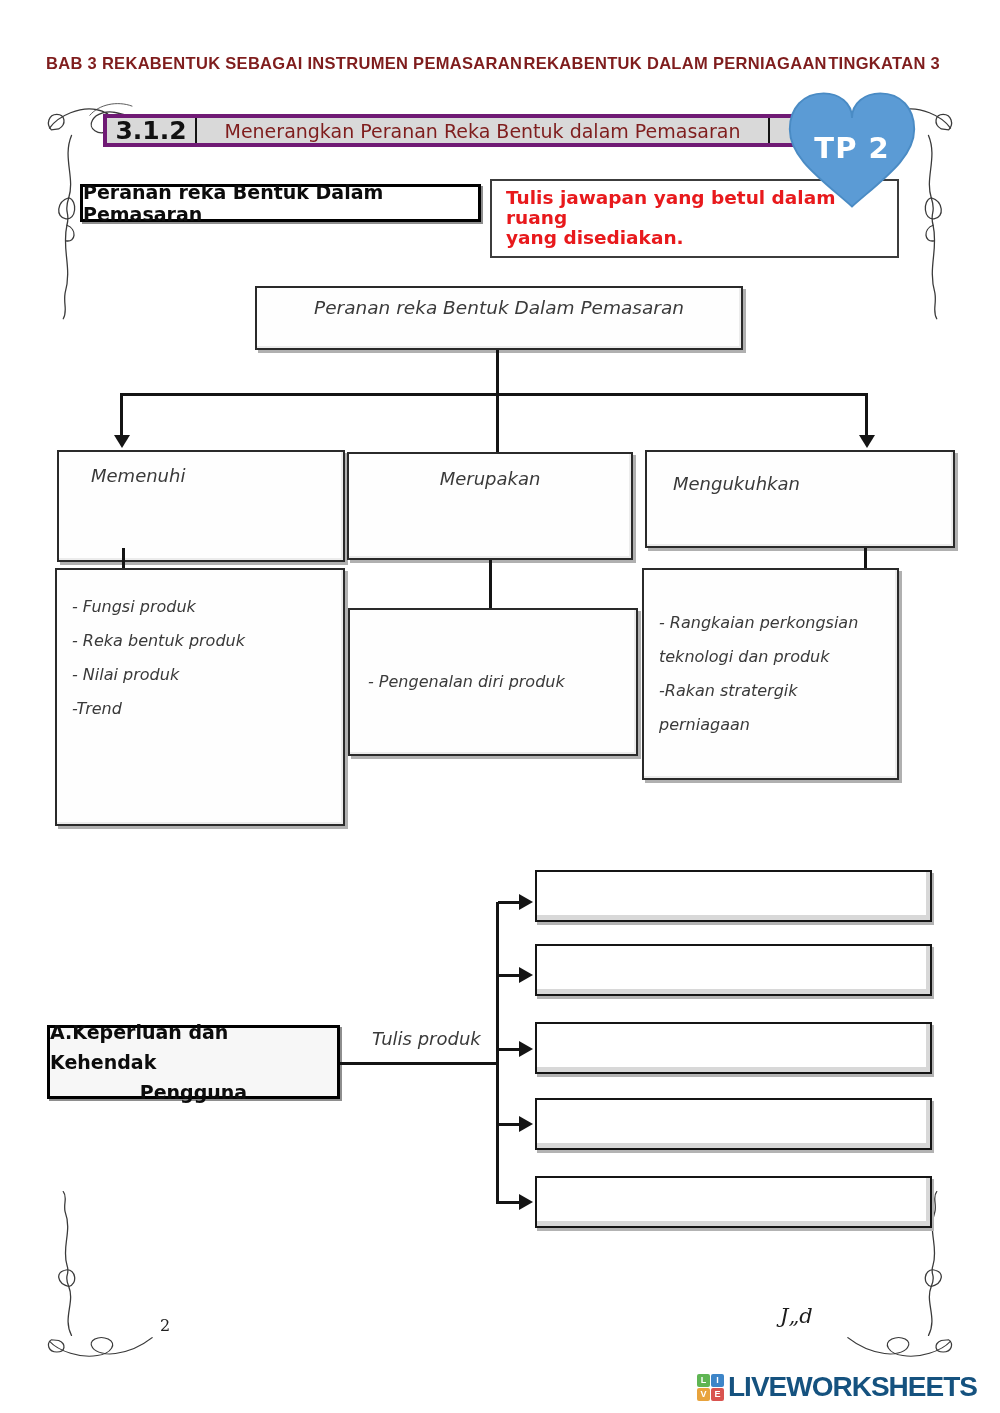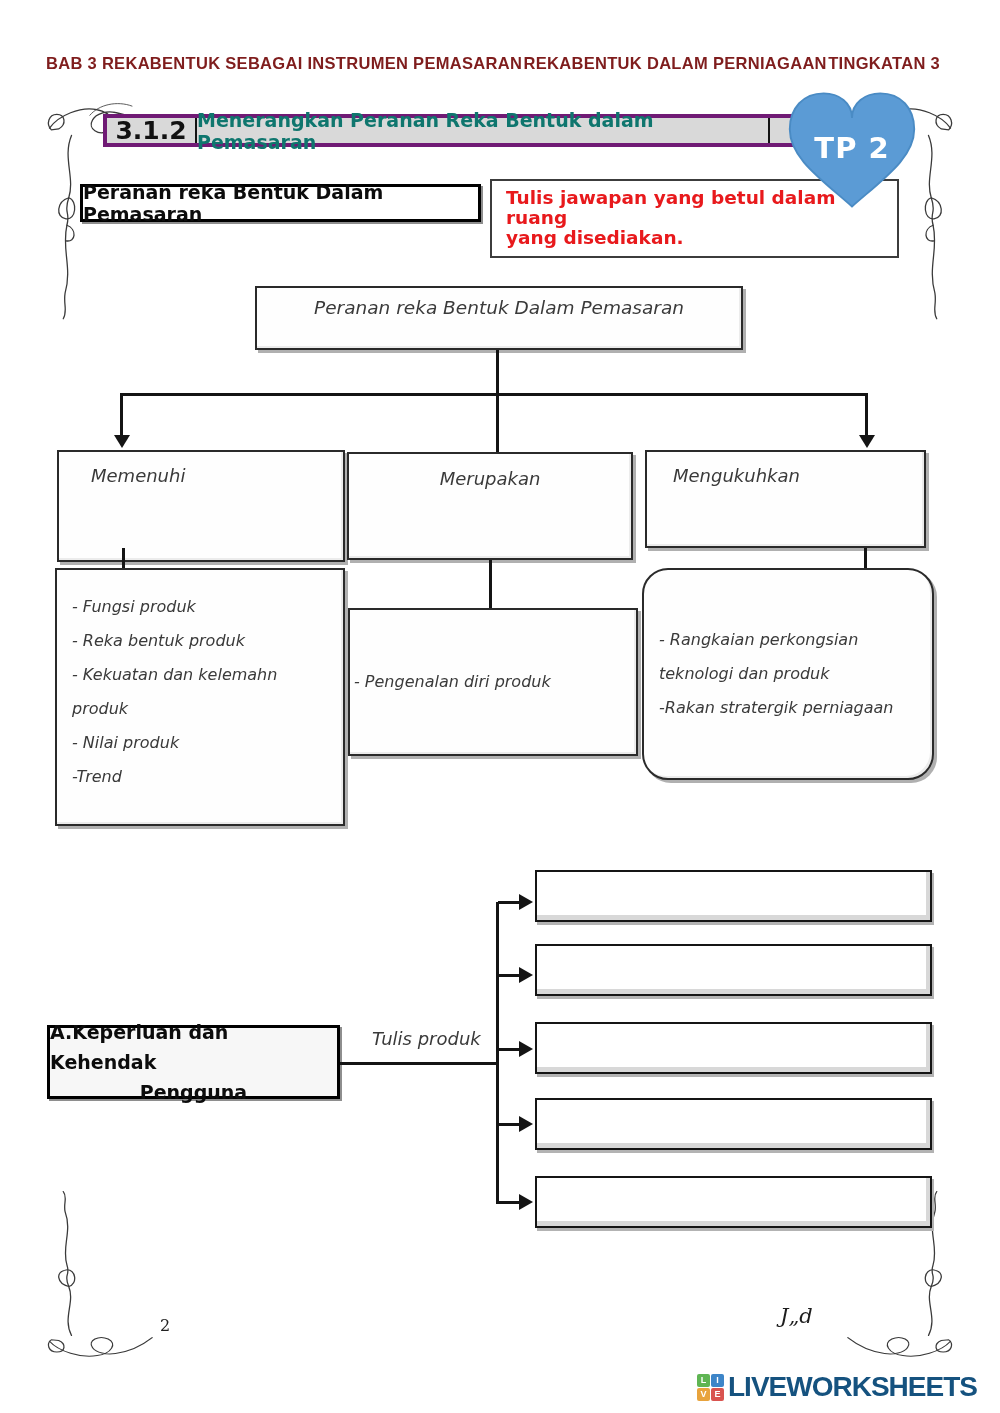--- a/index.html
+++ b/index.html
@@ -22,21 +22,21 @@
   .section-bar {
     left:103px; top:114px; width:742px; height:33px;
     background:#d9d9d9; border:4px solid #701a75; display:flex; align-items:stretch;
   }
   .section-code {
     width:90px; border-right:2px solid #141414; display:flex; align-items:center; justify-content:center;
     font-size:25px; font-weight:bold; color:#111;
   }
   .section-title {
     flex:1; display:flex; align-items:center; justify-content:center;
-    font-size:19px; font-weight:bold; color:#0f766e;
+    font-size:19px; font-weight:normal; color:#7f1d1d;
   }
   .section-end {
     width:73px; border-left:2px solid #141414;
   }
 
   
   .heart-wrap { left:786px; top:87px; width:132px; height:124px; z-index:5; }
   .heart-wrap svg { display:block; width:100%; height:100%; }
   .heart-label {
     position:absolute; left:0; top:44px; width:100%; text-align:center;
@@ -63,26 +63,26 @@
     color:#3a3a3a; font-style:italic;
   }
   .flow-root {
     left:255px; top:286px; width:488px; height:64px;
     display:flex; justify-content:center; padding-top:9px;
     font-size:18.5px;
   }
   .branch { font-size:18px; }
   .b-left  { left:57px;  top:450px; width:288px; height:112px;  padding:13px 0 0 32px; }
   .b-mid   { left:347px; top:452px; width:286px; height:108px; padding-top:14px; text-align:center; }
-  .b-right { left:645px; top:450px; width:281px; height:98px;  padding:13px 0 0 26px; }
+  .b-right { left:645px; top:450px; width:310px; height:98px;  padding:21px 0 0 26px; }
 
   .detail { font-size:16px; line-height:34px; }
   .d-left  { left:55px;  top:568px; width:290px; height:258px; padding:20px 26px 0 15px; }
-  .d-mid   { left:348px; top:608px; width:290px; height:148px; display:flex; align-items:center; padding-left:4px; }
-  .d-right { left:642px; top:568px; width:292px; height:212px; display:flex; flex-direction:column; justify-content:center; padding:0 12px 0 15px;border-radius:26px; }
+  .d-mid   { left:348px; top:608px; width:290px; height:148px; display:flex; align-items:center; padding-left:18px; }
+  .d-right { left:642px; top:568px; width:257px; height:212px; display:flex; flex-direction:column; justify-content:center; padding:0 12px 0 15px; }
 
   
   .hline { background:#141414; height:3px; }
   .vline { background:#141414; width:3px; }
   .arr-down { width:0; height:0; border-left:8px solid transparent; border-right:8px solid transparent; border-top:13px solid #141414; }
   .arr-right { width:0; height:0; border-top:8px solid transparent; border-bottom:8px solid transparent; border-left:14px solid #141414; }
 
   
   .a-box {
     left:47px; top:1025px; width:293px; height:74px;
@@ -195,21 +195,20 @@
   <div class="abs box3d branch b-mid">Merupakan</div>
   <div class="abs box3d branch b-right">Mengukuhkan</div>
 
   <div class="abs vline" style="left:122px; top:548px; height:22px;"></div>
   <div class="abs vline" style="left:489px; top:560px; height:48px;"></div>
   <div class="abs vline" style="left:864px; top:548px; height:22px;"></div>
 
   <div class="abs box3d detail d-left">
     <div>- Fungsi produk</div>
     <div>- Reka bentuk produk</div>
-    <div>- Kekuatan dan kelemahn produk</div>
     <div>- Nilai produk</div>
     <div>-Trend</div>
   </div>
   <div class="abs box3d detail d-mid">
     <div>- Pengenalan diri produk</div>
   </div>
   <div class="abs box3d detail d-right">
     <div>- Rangkaian perkongsian teknologi dan produk</div>
     <div>-Rakan stratergik perniagaan</div>
   </div>

